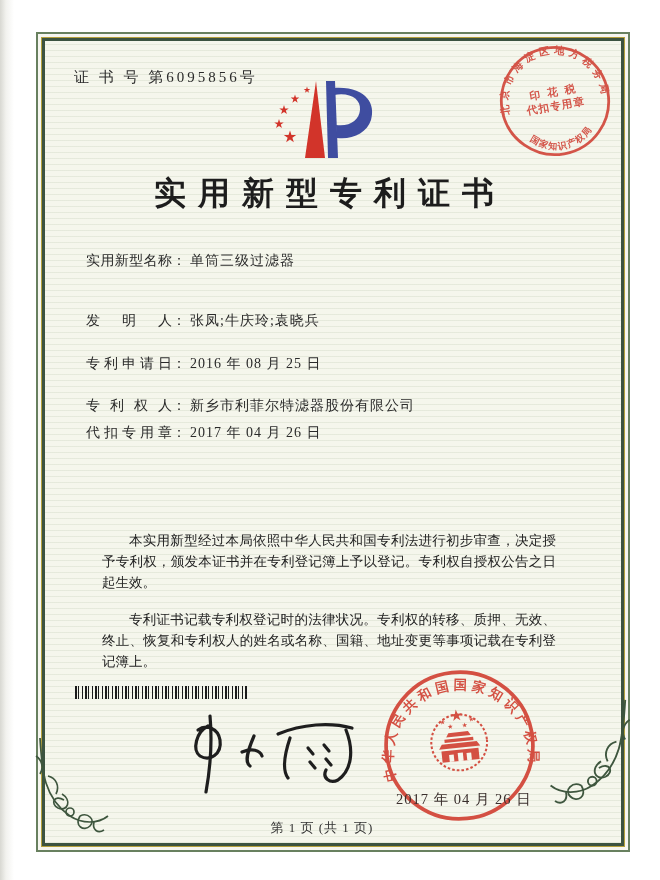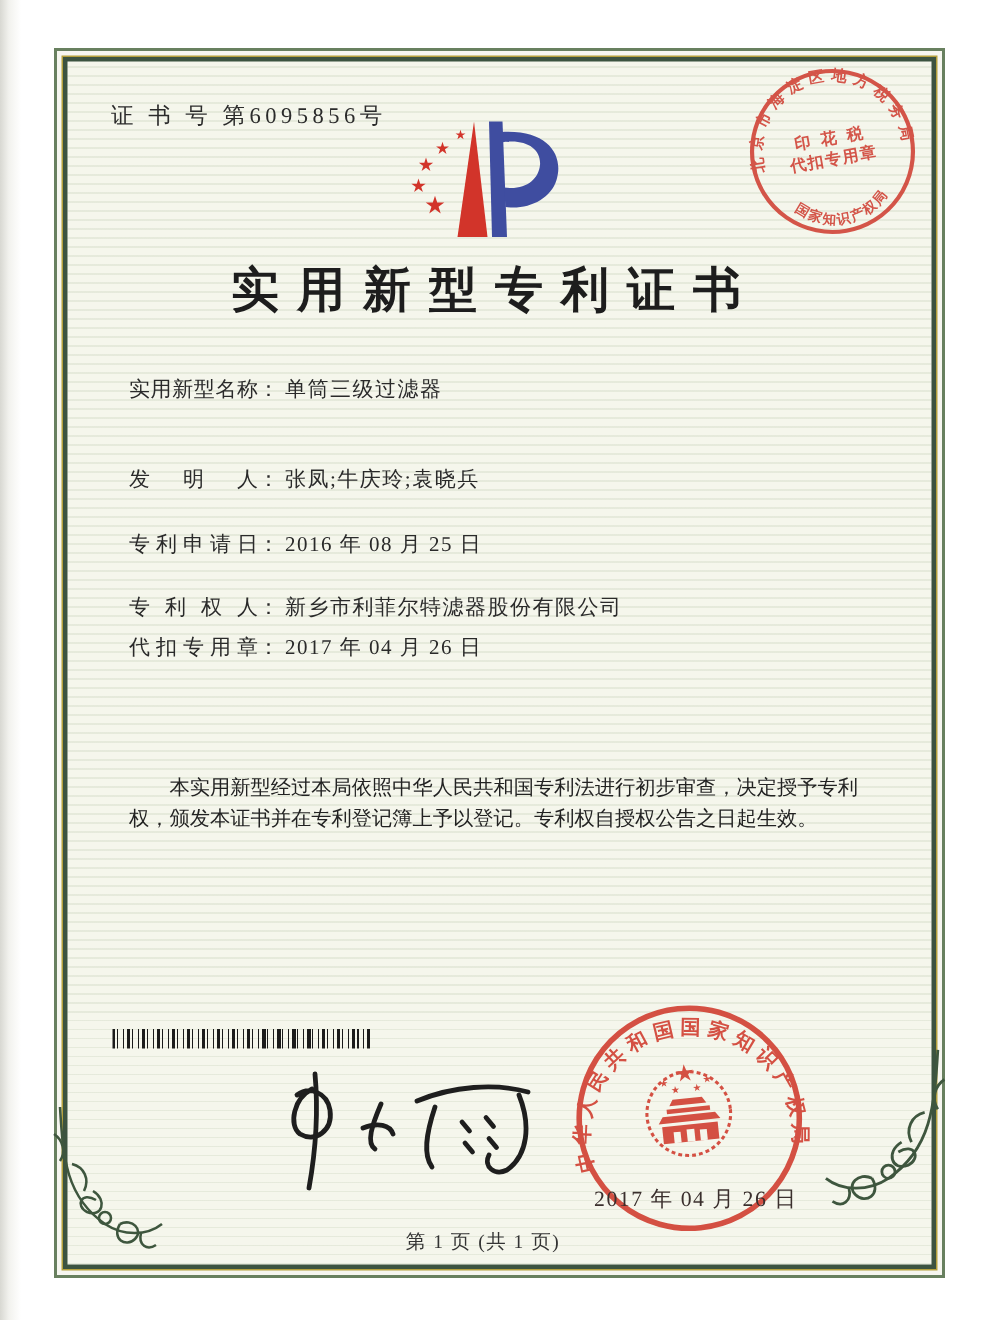--- a/index.html
+++ b/index.html
@@ -27,21 +27,21 @@
   .field{line-height:22px;white-space:nowrap;}
   .field:nth-child(1){margin-bottom:38px;}
   .field:nth-child(2){margin-bottom:21px;}
   .field:nth-child(3){margin-bottom:20px;}
   .field:nth-child(4){margin-bottom:5px;}
   .field:nth-child(5){margin-bottom:20px;}
   .flabel{display:inline-block;width:86px;text-align:justify;text-align-last:justify;}
   .fvalue{margin-left:4px;letter-spacing:1px;}
   .body-text{left:86px;top:514px;width:486px;font-size:13.5px;line-height:21px;
              color:#222;text-align:justify;}
-  .body-text p{margin:0;text-indent:2em;}
+  .body-text p{margin:16px;text-indent:2em;}
   .barcode{left:75px;top:686px;width:172px;height:13px;
     background:repeating-linear-gradient(90deg,#1b1b1b 0 2px,transparent 2px 3px,#1b1b1b 3px 4px,transparent 4px 7px,#1b1b1b 7px 8px,transparent 8px 10px);}
   .director{left:90px;top:742px;font-size:15px;color:#222;line-height:31px;letter-spacing:2px;
             font-family:"Liberation Sans","DejaVu Sans",sans-serif;}
   .signature{left:178px;top:712px;}
   .big-seal{left:382px;top:668px;}
   .seal-date{left:396px;top:790px;font-size:14.5px;color:#3a2f2d;letter-spacing:1px;z-index:5;}
   .footer{left:0;right:16px;top:819px;text-align:center;font-size:13px;color:#333;letter-spacing:1px;}
   .tax-stamp{left:496px;top:42px;}
   .logo{left:270px;top:78px;}
@@ -112,20 +112,21 @@
     <div class="field">
       <span class="flabel">专利权人</span><span>：</span><span class="fvalue">新乡市利菲尔特滤器股份有限公司</span>
     </div>
     <div class="field">
       <span class="flabel">代扣专用章</span><span>：</span><span class="fvalue">2017 年 04 月 26 日</span>
     </div>
   </div>
 
   <div class="body-text abs">
     <p>本实用新型经过本局依照中华人民共和国专利法进行初步审查，决定授予专利权，颁发本证书并在专利登记簿上予以登记。专利权自授权公告之日起生效。</p>
+    <p>专利证书记载专利权登记时的法律状况。专利权的转移、质押、无效、终止、恢复和专利权人的姓名或名称、国籍、地址变更等事项记载在专利登记簿上。</p>
   </div>
 
   <div class="barcode abs"></div>
 
 
   <div class="signature abs">
     <svg width="190" height="85" viewBox="0 0 190 85">
       <g fill="none" stroke="#1e1e1e" stroke-width="3.2" stroke-linecap="round">
         <path d="M30,14 C18,20 14,38 22,44 C32,50 44,42 42,28 C40,16 28,12 20,18"></path>
         <path d="M32,4 C34,26 33,52 28,80"></path>

